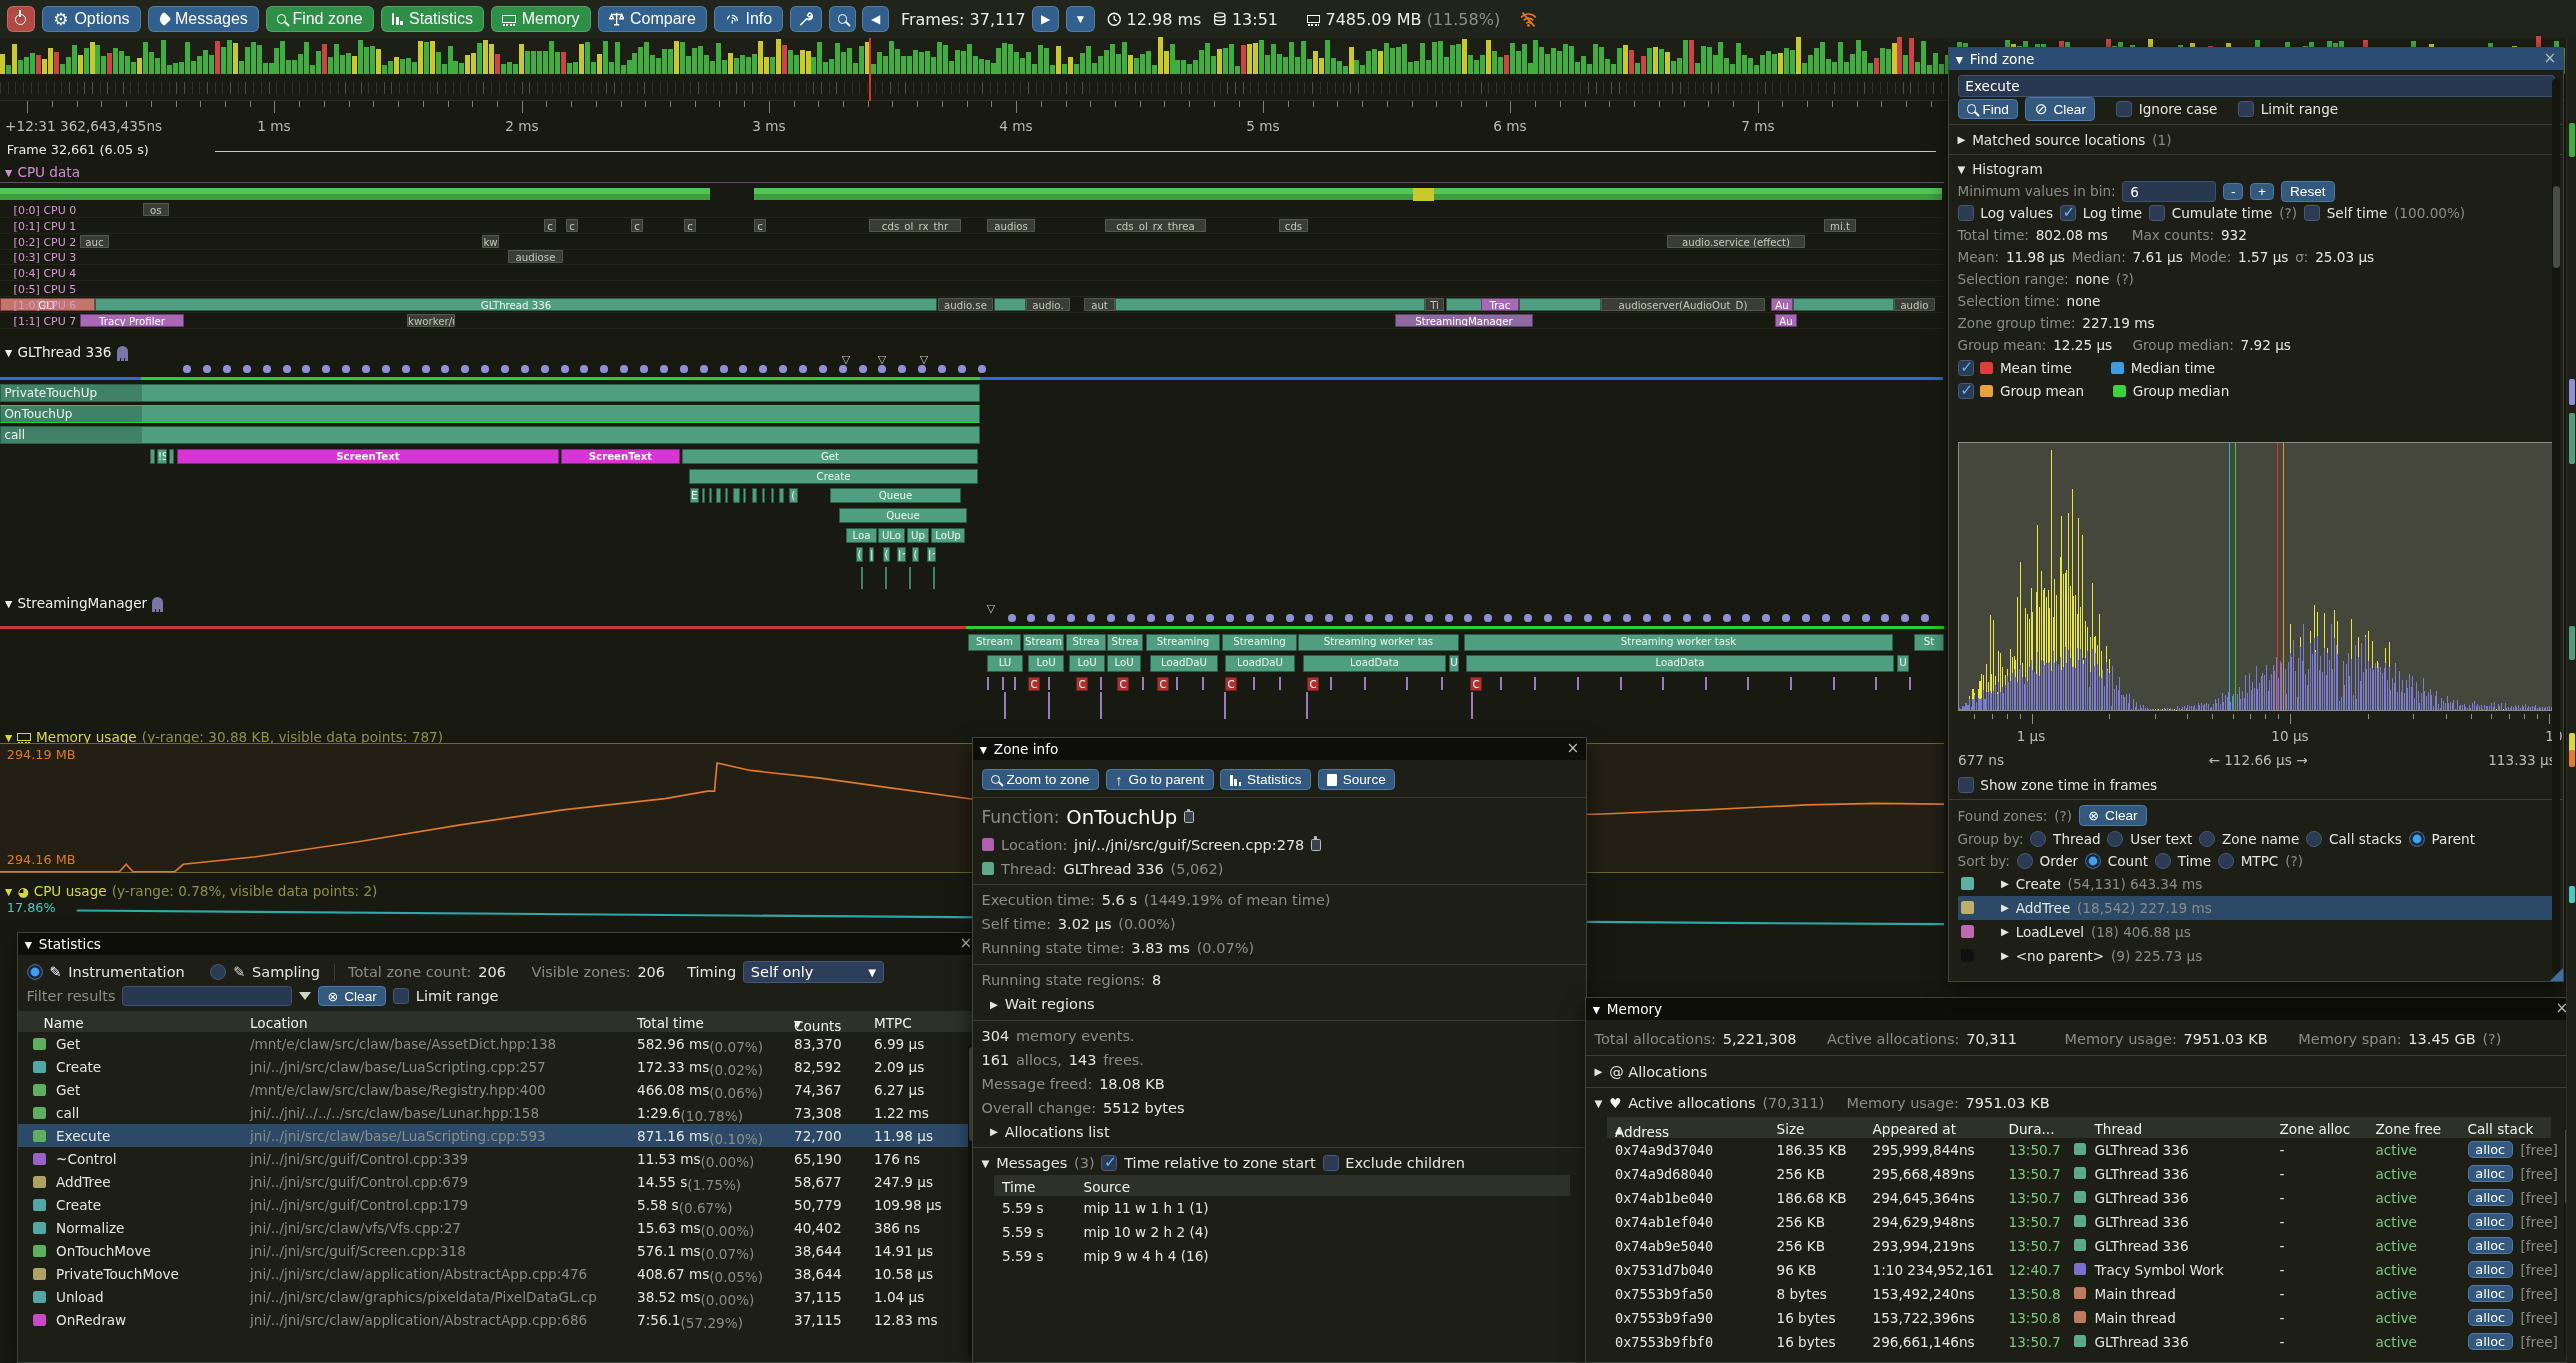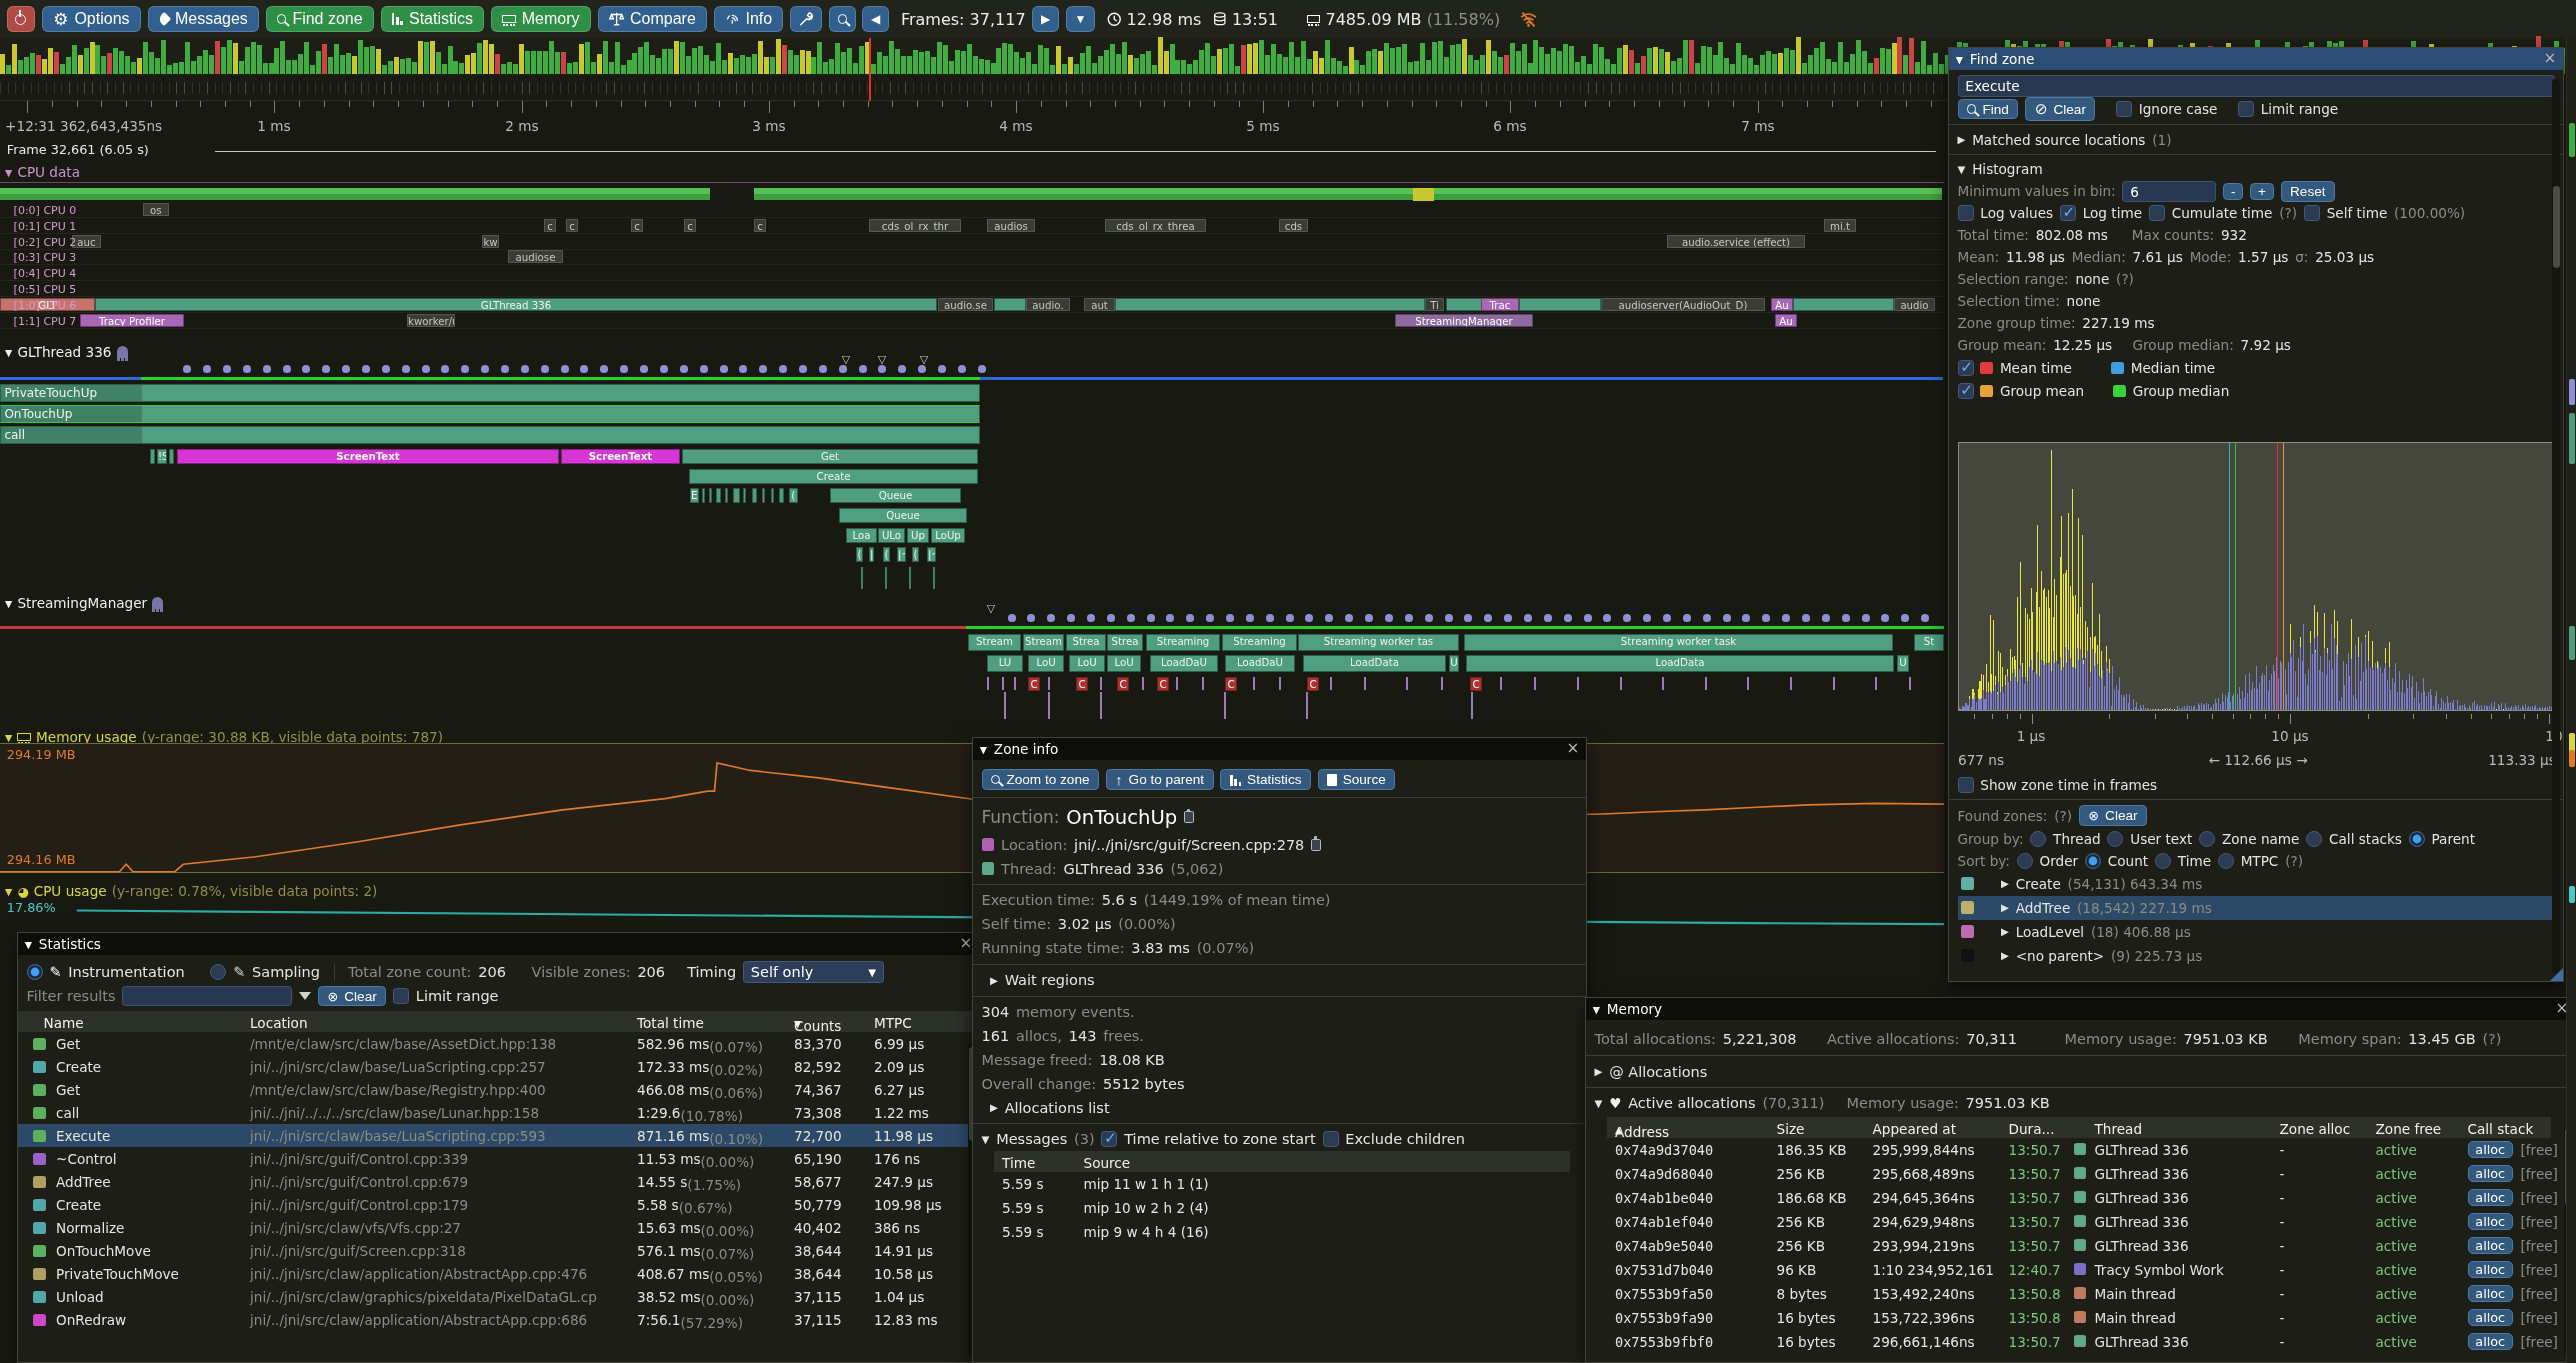--- a/index.html
+++ b/index.html
@@ -1104,21 +1104,21 @@
         <div class="seg gray" style="left: 684px; width: 12px; height: 12.8px;">c</div>
         <div class="seg gray" style="left: 754px; width: 12px; height: 12.8px;">c</div>
         <div class="seg gray" style="left: 869px; width: 92px; height: 12.8px;">cds_ol_rx_thr</div>
         <div class="seg gray" style="left: 987px; width: 48px; height: 12.8px;">audios</div>
         <div class="seg gray" style="left: 1105px; width: 101px; height: 12.8px;">cds_ol_rx_threa</div>
         <div class="seg gray" style="left: 1279px; width: 29px; height: 12.8px;">cds</div>
         <div class="seg gray" style="left: 1824px; width: 32px; height: 12.8px;">mi.t</div>
       </div>
       <div class="cpu-row" style="top: 235px;">
         <span class="clabel">[0:2] CPU 2</span>
-        <div class="seg gray" style="left: 72px; width: 29px; height: 12.8px;">auc</div>
+        <div class="seg gray" style="left: 80px; width: 29px; height: 12.8px;">auc</div>
         <div class="seg gray" style="left: 482px; width: 17px; height: 12.8px;">kw</div>
         <div class="seg gray" style="left: 1667px; width: 138px; height: 12.8px;">audio.service (effect)</div>
       </div>
       <div class="cpu-row" style="top: 250px;">
         <span class="clabel">[0:3] CPU 3</span>
         <div class="seg gray" style="left: 508px; width: 55px; height: 12.8px;">audiose</div>
       </div>
       <div class="cpu-row" style="top: 266px;">
         <span class="clabel">[0:4] CPU 4</span>
       </div>
@@ -1638,20 +1638,24 @@
           <span class="loc">Self time:</span>
           <span>3.02 µs</span>
           <span class="loc">(0.00%)</span>
         </div>
       <div class="line">
           <span class="loc">Running state time:</span>
           <span>3.83 ms</span>
           <span class="loc">(0.07%)</span>
         </div>
       <div class="sepline"></div>
+      <div class="line">
+          <span class="loc">Running state regions:</span>
+          <span>8</span>
+        </div>
       <div class="line">
           <span class="tri" style="font-size:10.2px; margin-left:8.5px">▶</span>
           <span>Wait regions</span>
         </div>
       <div class="sepline"></div>
       <div class="line">
           <span>304</span>
           <span class="loc">memory events.</span>
         </div>
       <div class="line">

